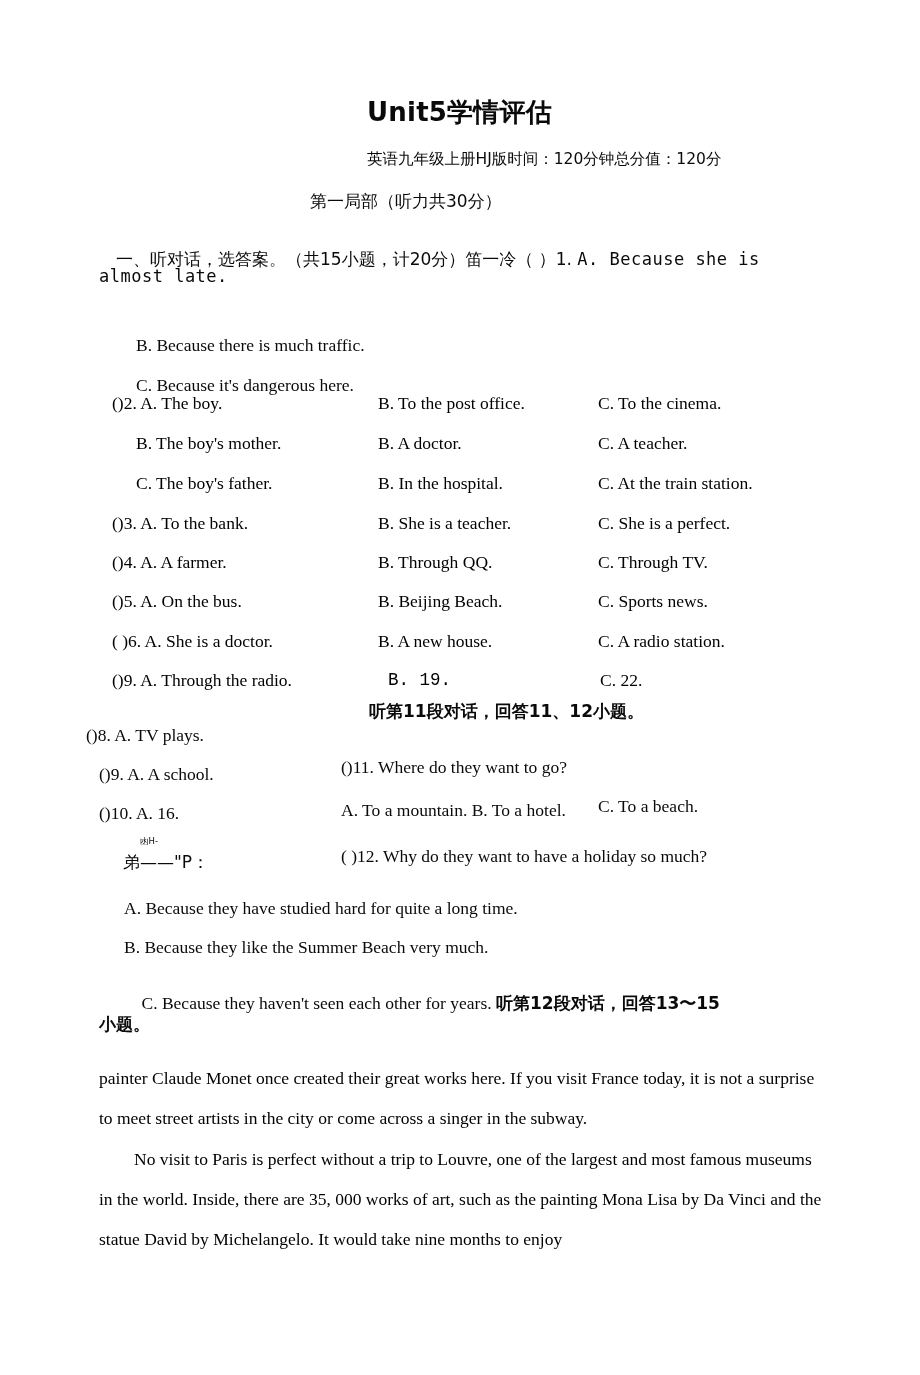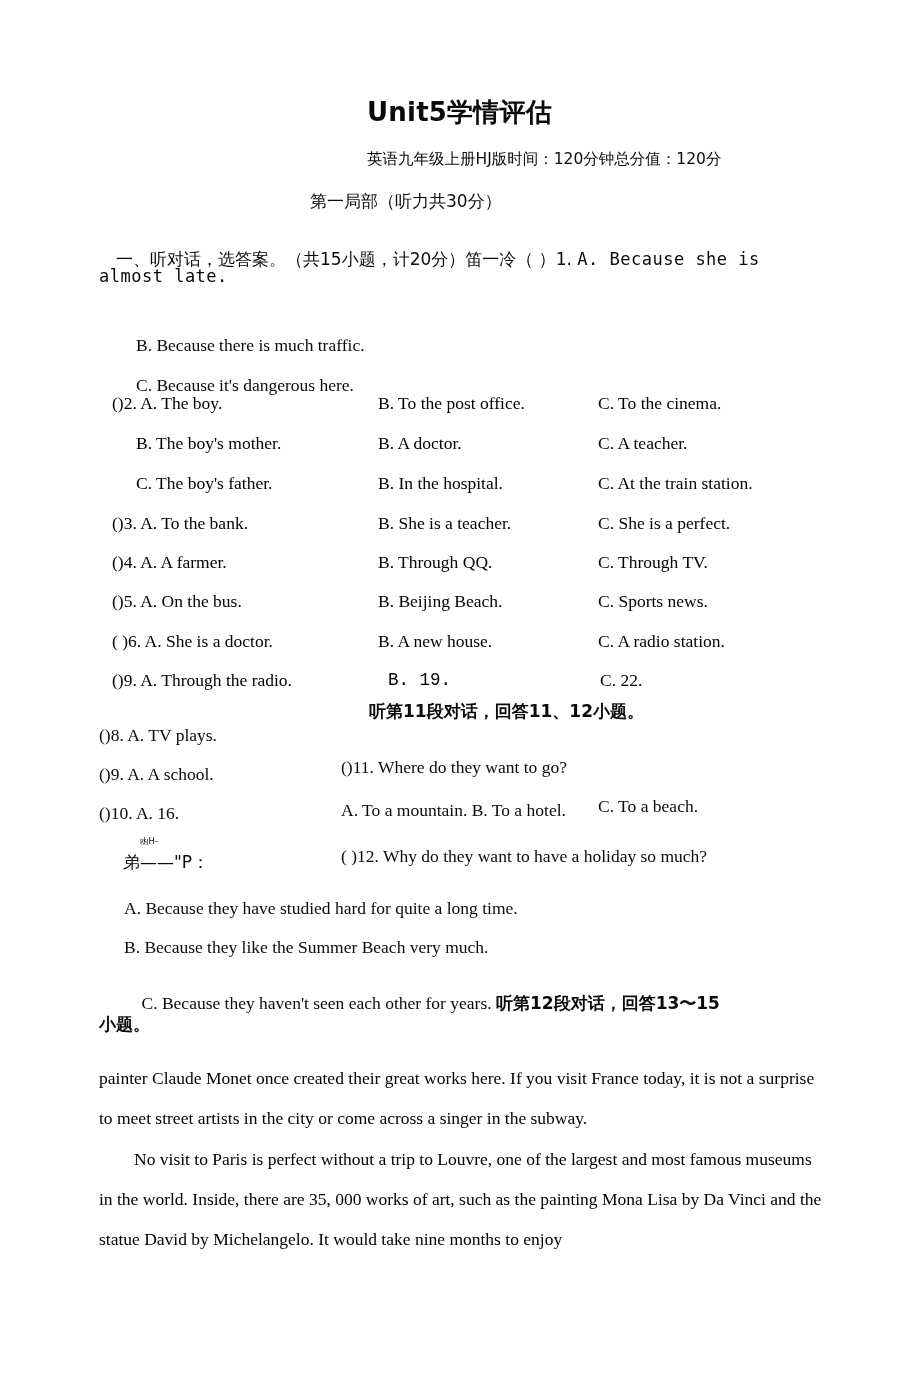--- a/index.html
+++ b/index.html
@@ -155,21 +155,21 @@
     <span class="col-b">B. A new house.</span>
     <span class="col-c">C. A radio station.</span>
   </div>
 
   <div class="optrow" style="top:670px;">
     <span class="col-a indent0">()9. A. Through the radio.</span>
     <span class="col-b" style="left:388px;font-family:Liberation Mono, monospace;">B. 19.</span>
     <span class="col-c" style="left:600px;">C. 22.</span>
   </div>
 
-  <div class="t fw serif" style="left:99px; top:710px;text-align:right;">()8. A. TV plays.</div>
+  <div class="t fw serif" style="left:86px; top:710px;text-align:right;">()8. A. TV plays.</div>
   <div class="t fw serif" style="left:99px; top:749px;">()9. A. A school.</div>
   <div class="t fw serif" style="left:99px; top:788px;">()10. A. 16.</div>
 
   <div class="t" id="scan-artifact">
     <span class="tiny cjk">凼H-</span><br><span class="cjk">弟——"P：</span>
   </div>
 
   <div class="t cjkb" style="left:341px; top:703px; font-size:17px;margin-left:28px;">听第11段对话，回答11、12小题。</div>
 
   <div class="t fw serif" style="left:341px; top:742px;">()11. Where do they want to go?</div>

